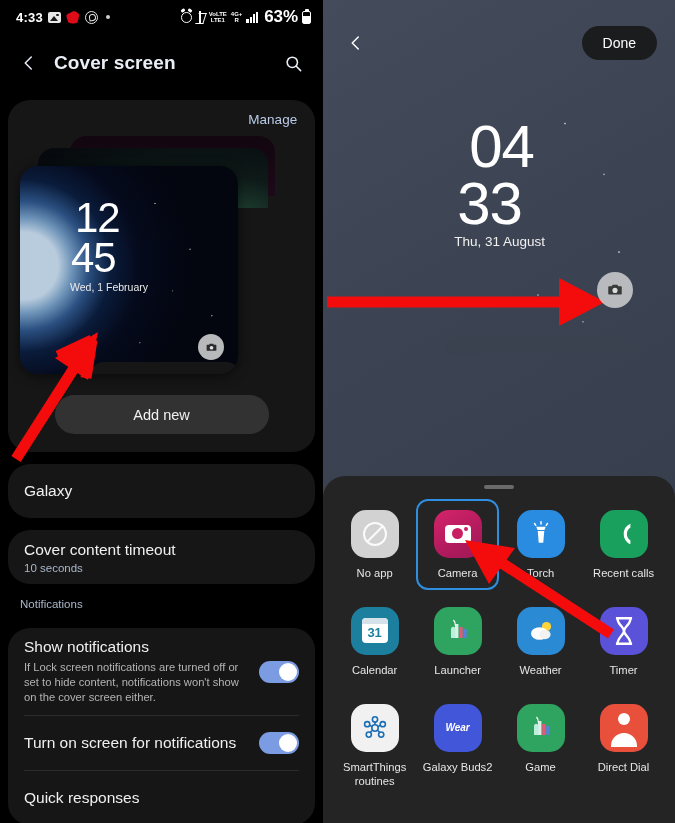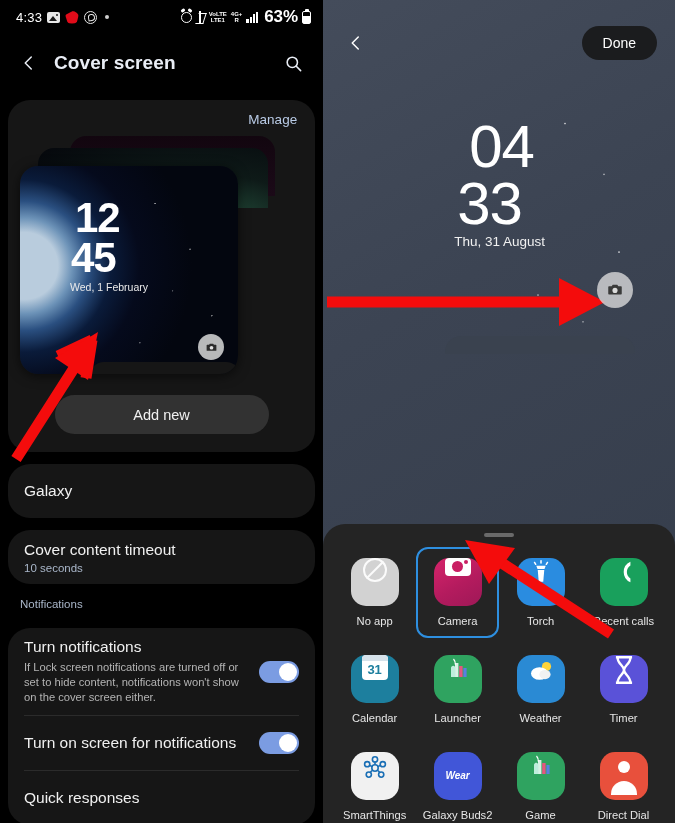--- a/index.html
+++ b/index.html
@@ -17,21 +17,21 @@
     width: 338px; height: 823px;
     background: #000;
     overflow: hidden;
   }
   .statusbar {
     height: 34px; display: flex; align-items: center;
     justify-content: space-between;
     padding: 0 12px 0 16px; color: #fff;
   }
   .sb-left { display: flex; align-items: center; gap: 5px; }
-  .sb-time { font-size: 13px; font-weight: 400; letter-spacing: .2px; }
+  .sb-time { font-size: 13px; font-weight: 700; letter-spacing: .2px; }
   .sb-right { display: flex; align-items: center; gap: 4px; }
   .sb-pct { font-size: 17px; font-weight: 600; margin-left: 2px; }
   .ic { display: inline-flex; align-items: center; justify-content: center; }
 
   .sb-dot { width: 4px; height: 4px; border-radius: 50%; background: #cfcfcf; margin-left: 3px; }
 
   .gallery-ic { width: 13px; height: 11px; background: #e8e8e8; border-radius: 2px; position: relative; }
   .gallery-ic::after {
     content: ""; position: absolute; left: 2px; bottom: 1.5px;
     border-left: 4px solid transparent; border-right: 4px solid transparent;
@@ -156,21 +156,21 @@
     content: ""; position: absolute; inset: 0;
     background:
       radial-gradient(circle at 62% 18%, rgba(255,255,255,.55) 0 .6px, transparent 1px),
       radial-gradient(circle at 78% 40%, rgba(255,255,255,.4) 0 .6px, transparent 1px),
       radial-gradient(circle at 88% 72%, rgba(255,255,255,.45) 0 .6px, transparent 1px),
       radial-gradient(circle at 55% 85%, rgba(255,255,255,.35) 0 .5px, transparent 1px),
       radial-gradient(circle at 70% 60%, rgba(255,255,255,.3) 0 .5px, transparent 1px);
   }
   .pv-clock {
     position: absolute; left: 55px; top: 32px; color: #fff;
-    font-weight: 700; letter-spacing: -1px; z-index: 2;
+    font-weight: 400; letter-spacing: -1px; z-index: 2;
   }
   .pv-h { font-size: 42px; line-height: 40px; }
   .pv-m { font-size: 42px; line-height: 40px; margin-left: -4px; }
   .pv-date {
     position: absolute; left: 50px; top: 115px; z-index: 2;
     font-size: 10.5px; color: #eaeaea;
   }
   .pv-cam {
     position: absolute; right: 14px; bottom: 14px; z-index: 3;
     width: 26px; height: 26px; border-radius: 50%;
@@ -254,39 +254,38 @@
   }
   .r-notch {
     position: absolute; left: 96px; bottom: -16px; width: 190px; height: 34px;
     background: #3a424f; border-radius: 16px; z-index: 4;
   }
 
   .sheet {
     position: absolute; left: 0; right: 0; bottom: 0; top: 476px;
     background: #242424; border-radius: 22px 22px 0 0;
     padding: 0 10px;
-    margin-top: 48px;
   }
   .sheet-handle {
     width: 30px; height: 3.5px; border-radius: 2px; background: #6a6a6a;
     margin: 9px auto 0 auto;
   }
   .app-grid {
     display: grid; grid-template-columns: repeat(4, 1fr);
     row-gap: 6px; margin-top: 10px;
   }
   .app-tile {
     display: flex; flex-direction: column; align-items: center;
     padding: 9px 2px 8px 2px; border-radius: 12px; cursor: pointer;
     border: 2px solid transparent;
   }
   .app-tile.selected { border-color: #2e8fe0; }
   .app-icon {
     width: 48px; height: 48px; border-radius: 15px;
-    display: flex; justify-content: center;
+    display: flex; align-items: center; justify-content: center;
     position: relative; overflow: hidden;
   }
   .app-label {
     margin-top: 8px; font-size: 11.2px; color: #e6e6e6;
     text-align: center; line-height: 1.25;
   }
 
   
   .ico-noapp { background: #d2d2d2; }
   .noapp-sign { width: 24px; height: 24px; border: 2px solid #fbfbfb; border-radius: 50%; position: relative; }
@@ -422,21 +421,21 @@
           <div class="row-sub">10 seconds</div>
         </div>
       </div>
     </div>
 
     <div class="section-label">Notifications</div>
 
     <div class="list-card">
       <div class="row">
         <div class="row-col">
-          <div class="row-title">Turn notifications</div>
+          <div class="row-title">Show notifications</div>
           <div class="desc">If Lock screen notifications are turned off or set to hide content, notifications won't show on the cover screen either.</div>
         </div>
         <div class="toggle"></div>
       </div>
       <div class="divider"></div>
       <div class="row">
         <div class="row-col">
           <div class="row-title">Turn on screen for notifications</div>
         </div>
         <div class="toggle"></div>

